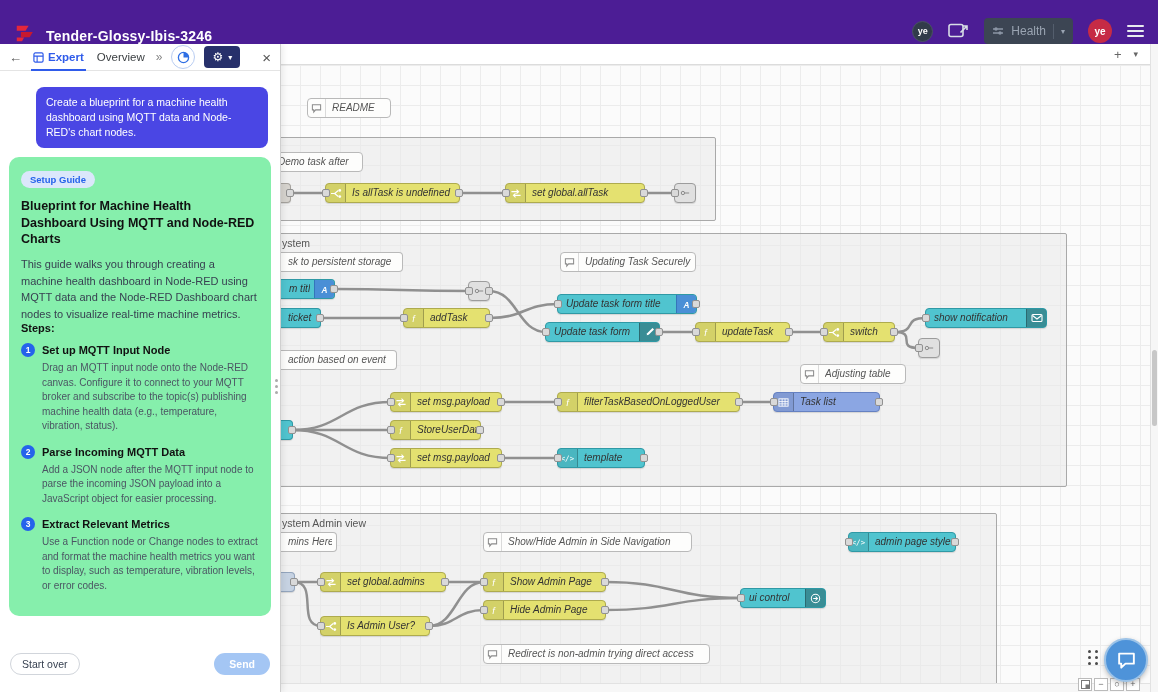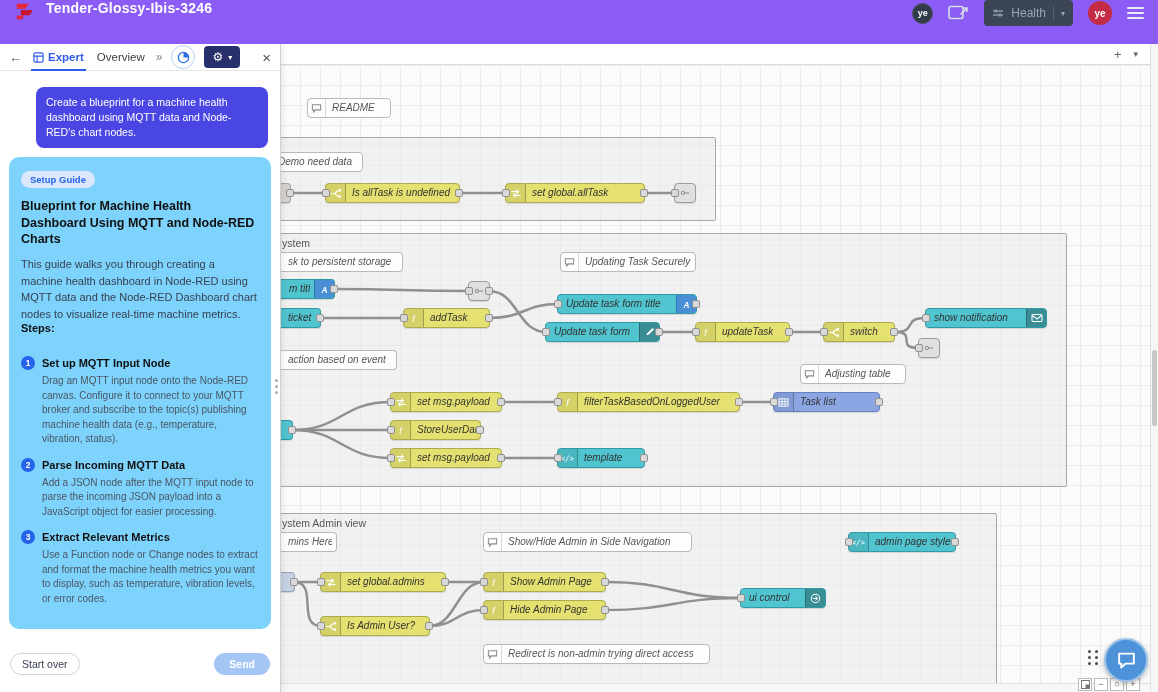--- a/index.html
+++ b/index.html
@@ -1,20 +1,20 @@
 <!DOCTYPE html>
 <html><head>
 <meta charset="utf-8">
 <style>
 *{margin:0;padding:0;box-sizing:border-box}
 html,body{width:1158px;height:692px;overflow:hidden;font-family:"Liberation Sans",sans-serif;background:#fff}
 .app{position:relative;width:1158px;height:692px}
 
 
-.hdr{position:absolute;top:0;left:0;right:0;height:44px;background:#8b5cf6;display:flex;align-items:flex-start;padding:0 14px;z-index:50}
+.hdr{position:absolute;top:0;left:0;right:0;height:44px;background:#4c1d95;display:flex;align-items:flex-end;padding:0 14px;z-index:50}
 .hdr-title{color:#fff;font-size:14px;font-weight:700;margin-left:10px;letter-spacing:.2px}
 .hdr-right{margin-left:auto;display:flex;align-items:center;gap:15px}
 .av{border-radius:50%;color:#fff;display:flex;align-items:center;justify-content:center;font-weight:700}
 .av-dark{width:21px;height:21px;background:#313b4a;border:1px solid #495362;font-size:9px}
 .av-red{width:24px;height:24px;background:#c62b45;font-size:10px}
 .deploy{display:flex;align-items:center;background:#3c4553;border-radius:4px;height:26px;padding:0 8px;gap:7px;color:#9aa4b2;font-size:12px;cursor:default}
 .deploy .sep{width:1px;height:15px;background:#545e6d}
 .deploy .caret{font-size:8px;color:#9aa4b2}
 .burger{display:flex;flex-direction:column;gap:3px;cursor:pointer}
 .burger i{display:block;width:17px;height:2px;background:#e8ebef;border-radius:1px}
@@ -70,25 +70,25 @@
 .icon-btn{color:#555;font-size:13px;cursor:pointer;line-height:1}
 .ptab{display:flex;align-items:center;gap:4px;height:27px;font-size:11.5px;color:#3c4043;cursor:pointer;padding:0 2px}
 .ptab.active{color:#2f5bea;font-weight:700;box-shadow:inset 0 -2px 0 #2f5bea}
 .chev{color:#888;font-size:12px;cursor:pointer}
 .pie-btn{width:24px;height:24px;border-radius:50%;border:1px solid #b9cdf2;background:#fff;display:flex;align-items:center;justify-content:center;cursor:pointer}
 .gear-btn{height:22px;background:#27306b;border-radius:4px;color:#fff;display:flex;align-items:center;gap:5px;padding:0 8px;font-size:12px;cursor:pointer}
 .gear-btn .caret{font-size:8px}
 .close-btn{margin-left:auto;color:#555;font-size:15px;cursor:pointer}
 .pbody{flex:1;overflow:hidden;padding-top:16px;position:relative}
 .bubble{margin:0 12px 9px 36px;background:#4a46e4;color:#fff;border-radius:8px;padding:8px 10px;font-size:10.5px;line-height:1.42}
-.card{margin:0 9px;background:#7dd3fc;border-radius:10px;padding:12px}
+.card{margin:0 9px;background:#86efac;border-radius:10px;padding:12px}
 .badge{display:inline-block;background:#dbe7fb;color:#2563eb;font-size:9.5px;font-weight:700;padding:3px 9px;border-radius:10px;margin-bottom:10px}
 .card h2{font-size:12.5px;color:#111;line-height:1.35;margin-bottom:8px}
 .intro{font-size:11px;line-height:1.5;color:#374151;}
-.steps-label{font-weight:700;color:#111;font-size:11px;margin-bottom:22px}
+.steps-label{font-weight:700;color:#111;font-size:11px;margin-bottom:9px}
 .step{margin-bottom:11px}
 .step-head{display:flex;gap:7px;align-items:center;margin-bottom:4px}
 .snum{flex:none;width:14px;height:14px;border-radius:50%;background:#2563eb;color:#fff;font-size:8.5px;font-weight:700;display:flex;align-items:center;justify-content:center}
 .stitle{font-size:11px;font-weight:700;color:#111}
 .sbody{margin-left:21px;font-size:10px;line-height:1.45;color:#4b5563}
 .pfoot{flex:none;padding:6px 10px 10px}
 .frow{display:flex;justify-content:space-between;align-items:center;margin-bottom:7px}
 .btn-start{border:1px solid #d1d5db;border-radius:14px;padding:4px 11px;font-size:10.5px;color:#374151;background:#fff;cursor:pointer}
 .btn-send{background:#a4c6f4;color:#fff;border:none;border-radius:14px;padding:5px 15px;font-size:10.5px;font-weight:700;cursor:pointer}
 .pinput{width:100%;height:56px;border:1px solid #cbd0d6;border-radius:8px;padding:7px 9px;font-size:10.5px;color:#333;resize:none;font-family:inherit;outline:none}
@@ -185,21 +185,21 @@
             </svg>
           </span>
           <span class="lbl">README</span>
         </div>
         <div class="cmt" style="left: 253px; top: 108px; width: 110px;">
           <span class="cmt-ic">
             <svg viewBox="0 0 12 12" width="11" height="11">
               <path d="M1.5 2h9v5.5H5L3 10V7.5H1.5z" fill="none" stroke="#8a8a8a" stroke-width="1.1"></path>
             </svg>
           </span>
-          <span class="lbl">Demo need data</span>
+          <span class="lbl">Demo task after</span>
         </div>
         <div class="cmt cut" style="left: 281px; top: 208px; width: 122px;">
           <span class="lbl">sk to persistent storage</span>
         </div>
         <div class="cmt" style="left: 560px; top: 208px; width: 136px;">
           <span class="cmt-ic">
             <svg viewBox="0 0 12 12" width="11" height="11">
               <path d="M1.5 2h9v5.5H5L3 10V7.5H1.5z" fill="none" stroke="#8a8a8a" stroke-width="1.1"></path>
             </svg>
           </span>

